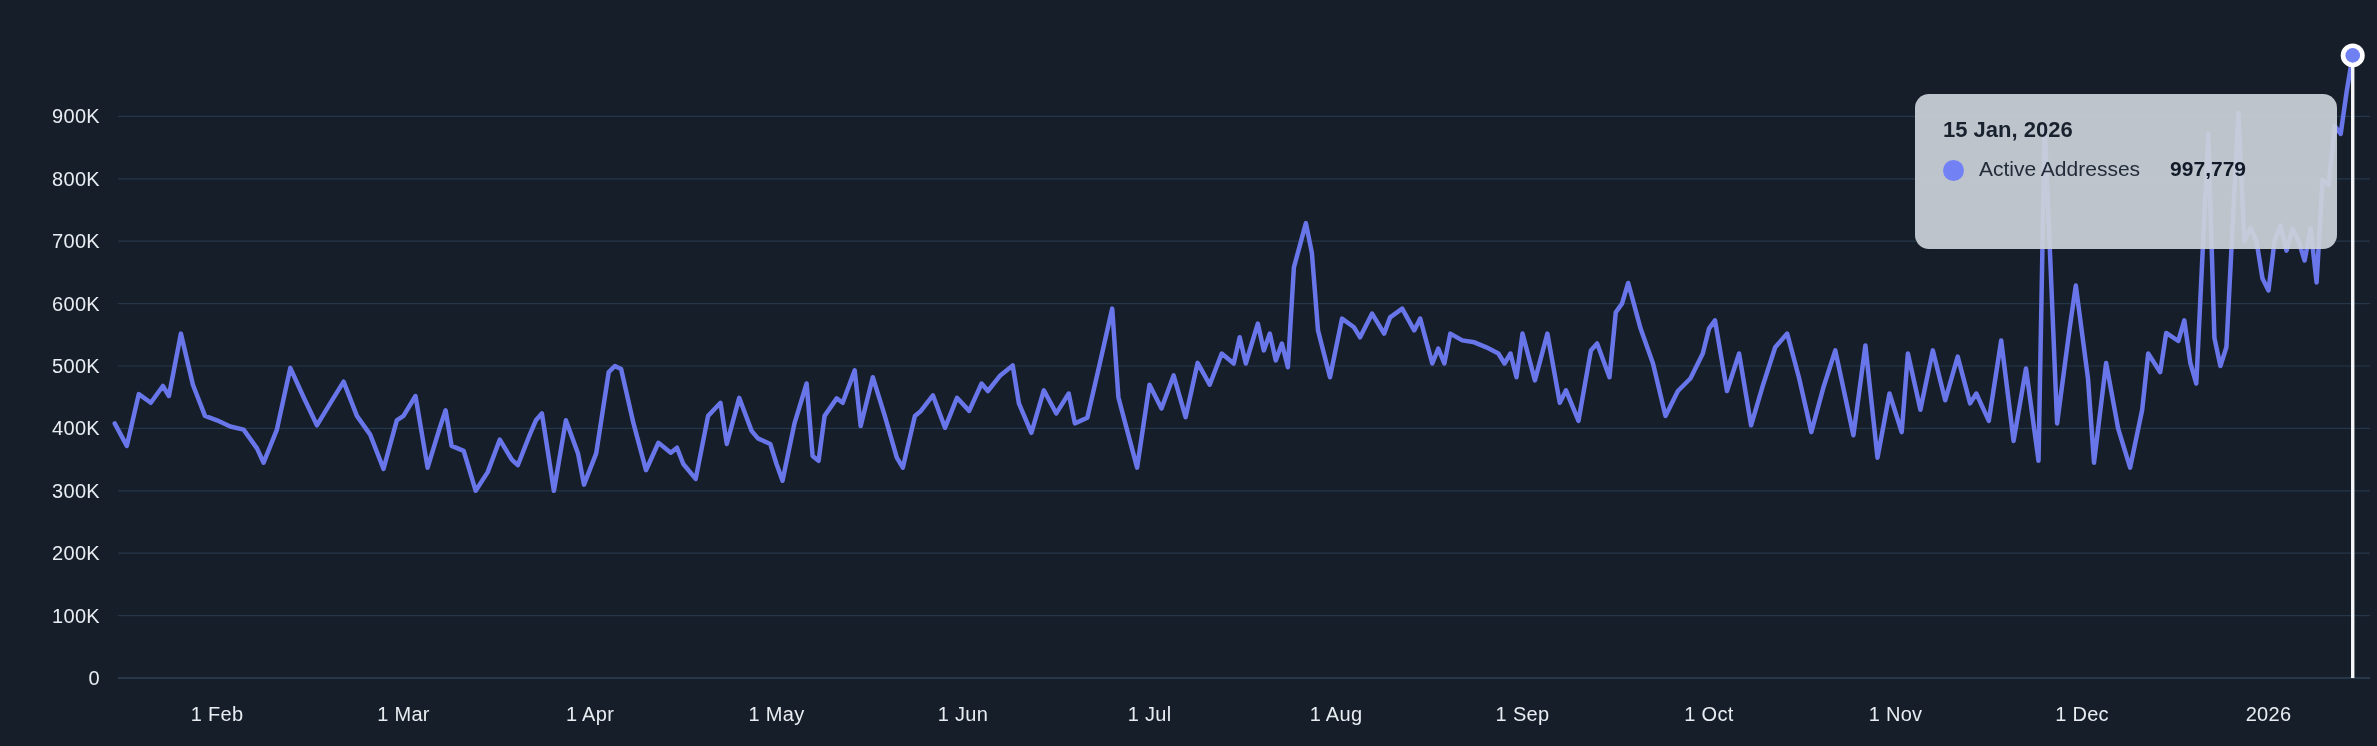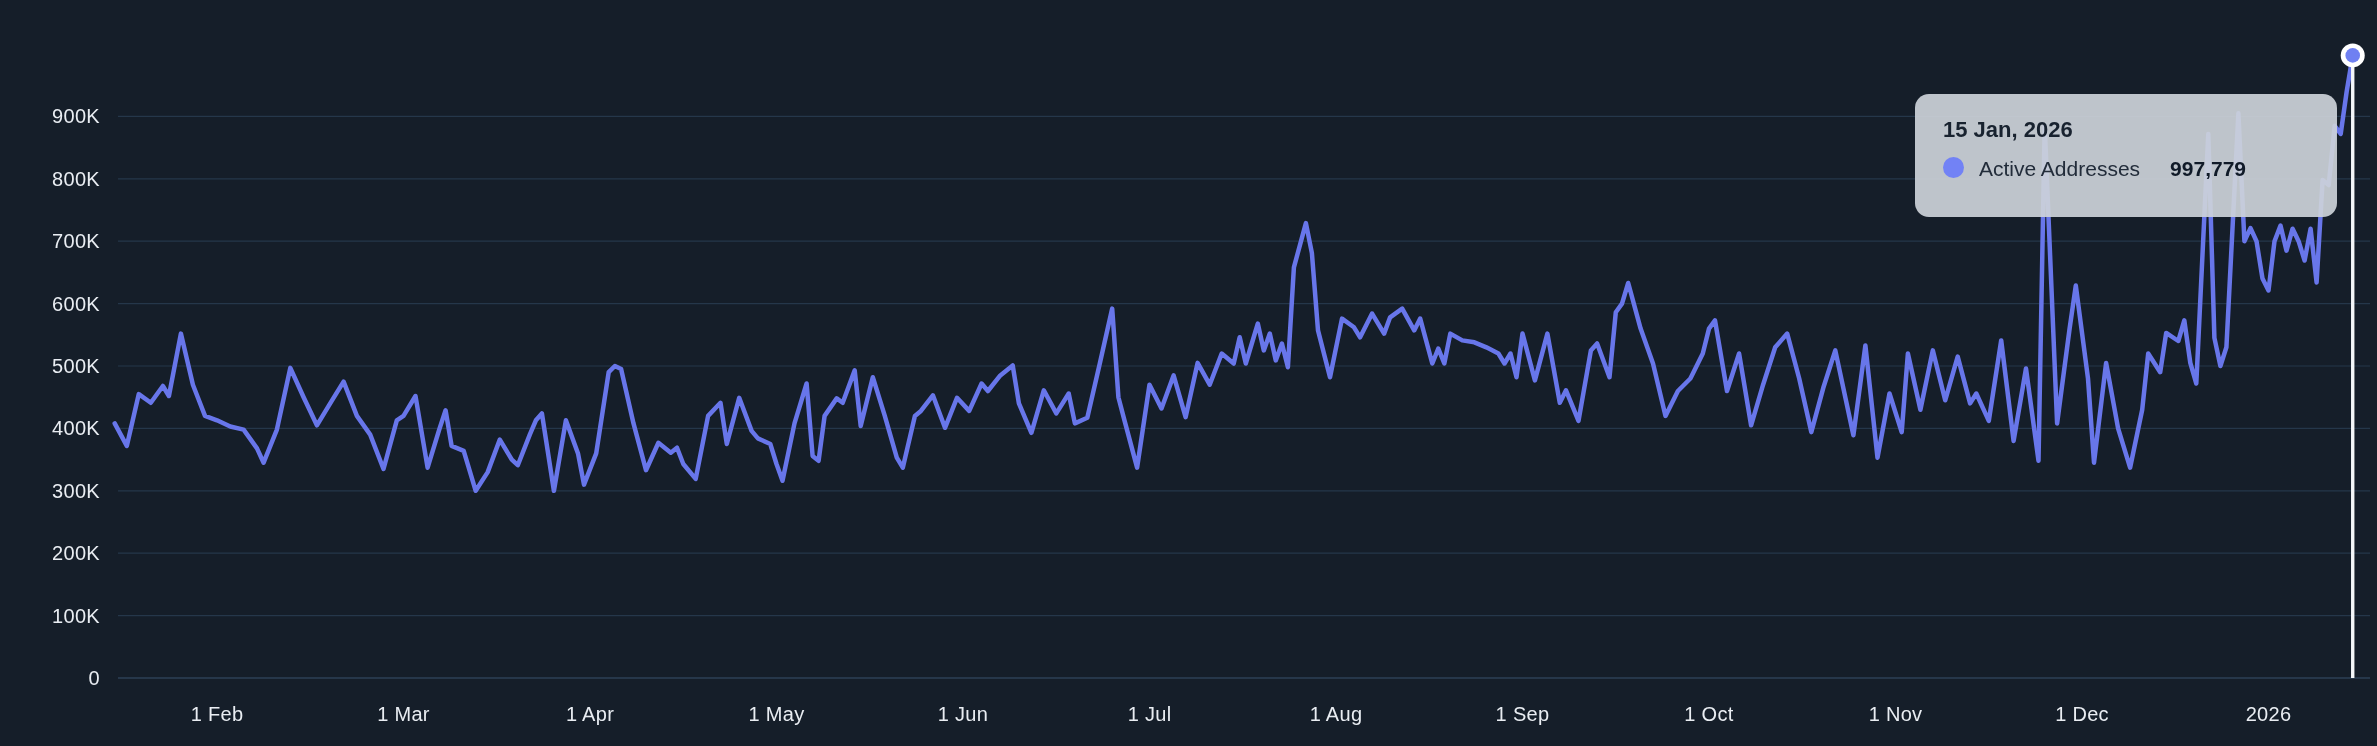--- a/index.html
+++ b/index.html
@@ -13,36 +13,36 @@
   .stage svg{position:absolute;left:0;top:0;}
   .axis-label{
     fill:#e9edf2;
     font-size:20px;
     font-family:"Liberation Sans", sans-serif;
     letter-spacing:.3px;
   }
   .tooltip{
     position:absolute;
     left:1915px;top:94px;
-    width:422px;height:123px;
+    width:422px;height:155px;
     box-sizing:border-box;
     background:rgba(205,210,217,0.92);
     border-radius:14px;
     padding:23px 28px 0 28px;
     z-index:5;
   }
   .tt-title{
     font-size:22px;
     font-weight:700;
     color:#18222f;
     line-height:26px;
   }
   .tt-row{
     display:flex;
-    align-items:flex-start;
+    align-items:flex-end;
     margin-top:14px;
   }
   .tt-dot{
     width:21px;height:21px;
     border-radius:50%;
     flex:0 0 auto;
     margin-right:15px;
   }
   .tt-label{
     font-size:21px;

